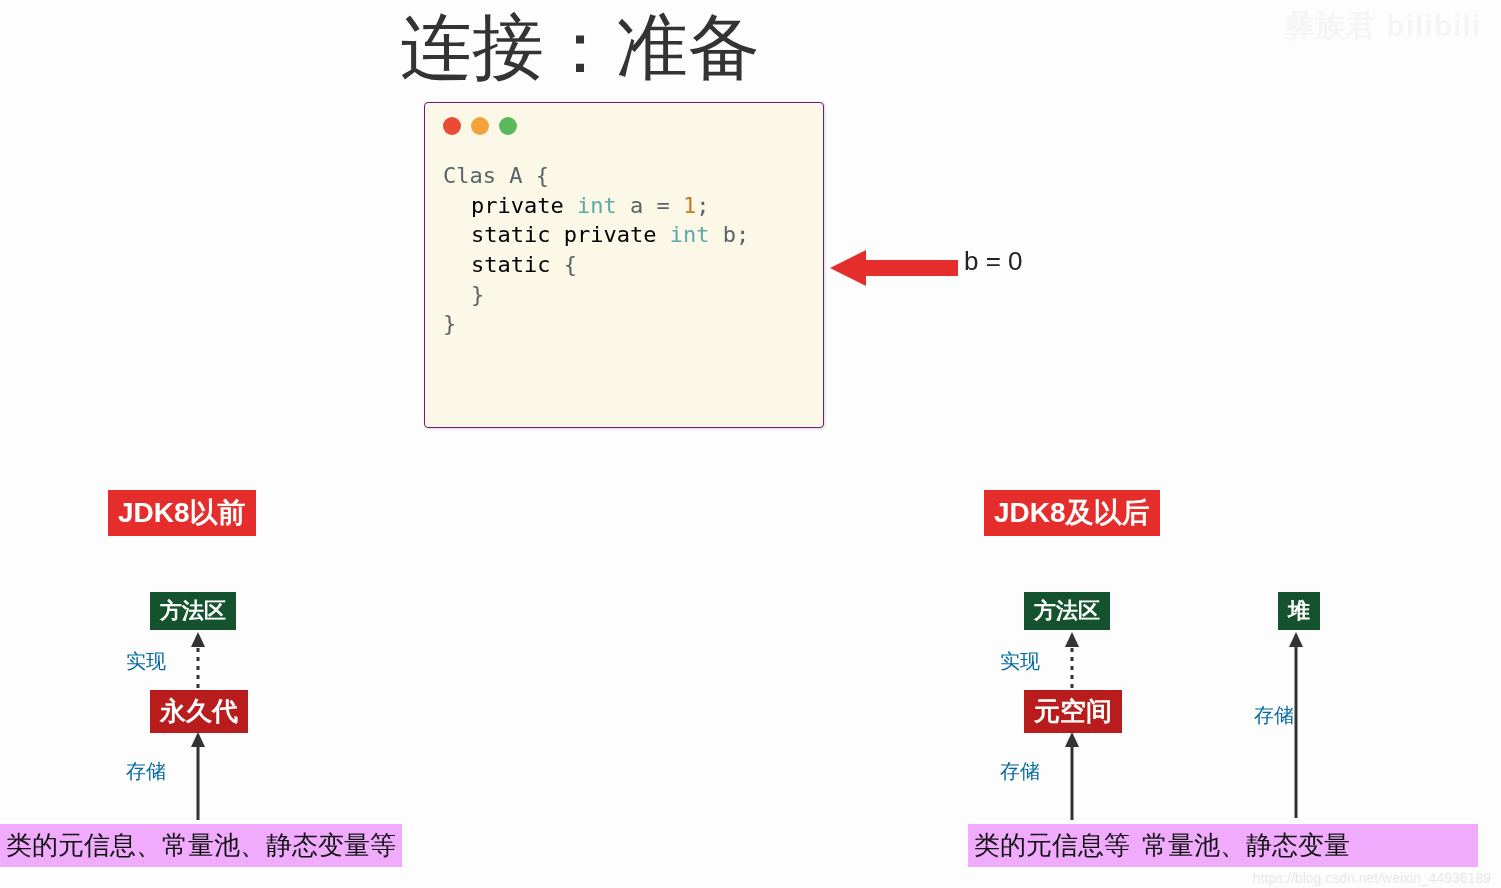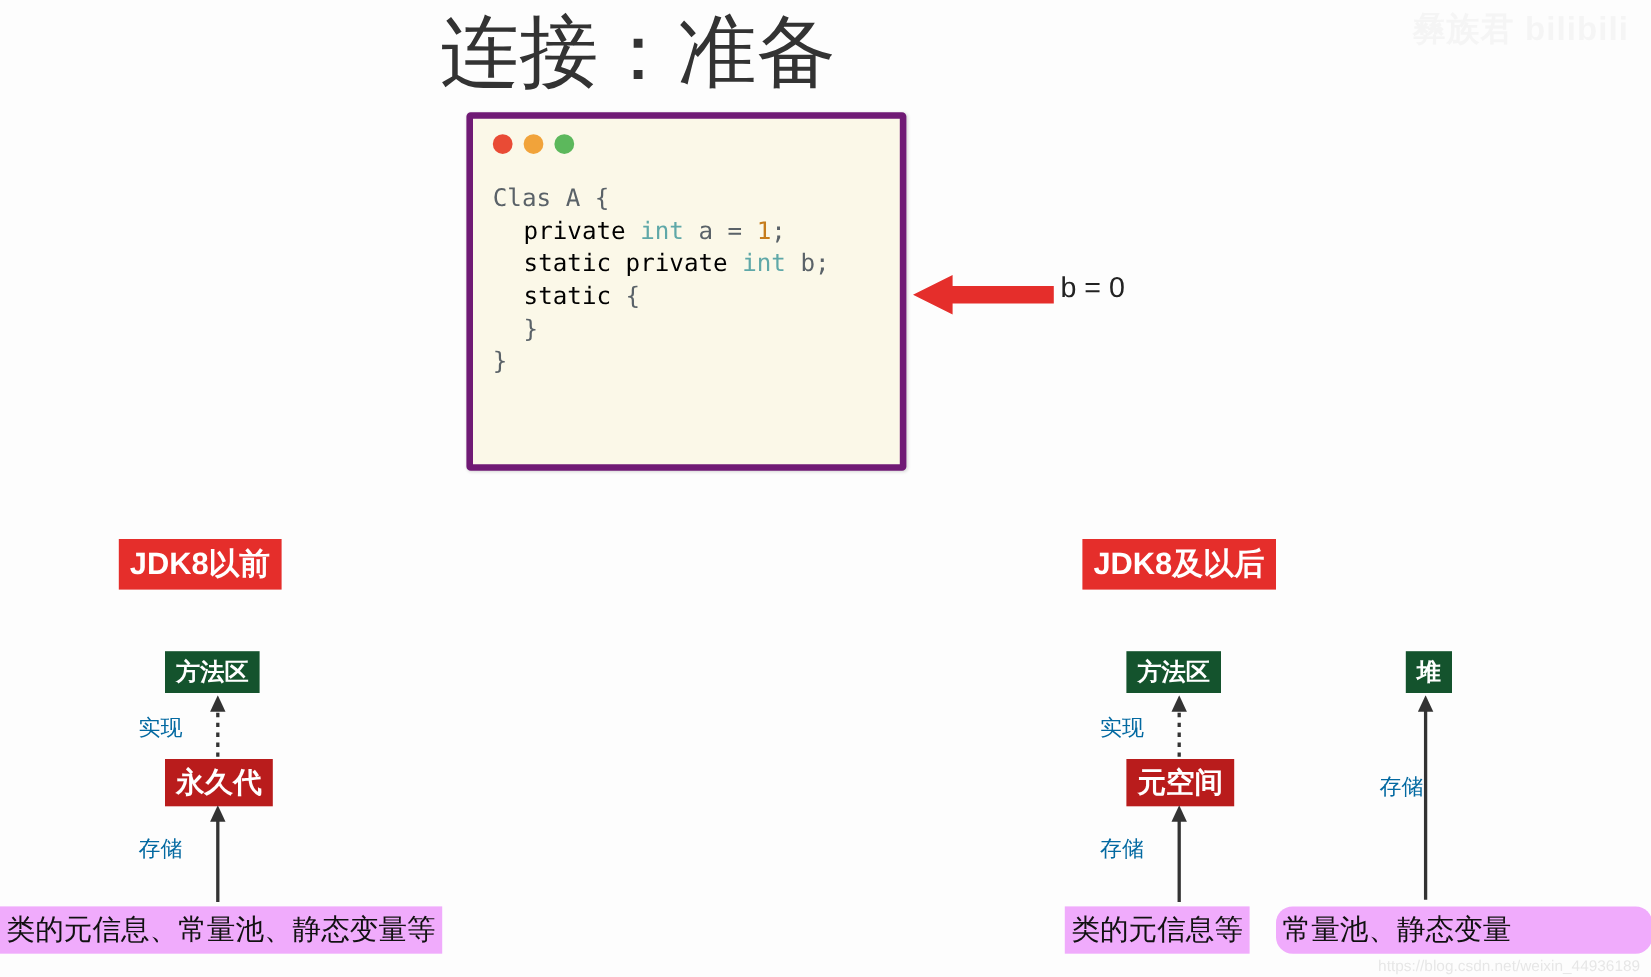--- a/index.html
+++ b/index.html
@@ -19,21 +19,21 @@
     color: #333;
     font-weight: 400;
   }
   .code-window {
     position: absolute;
     top: 102px;
     left: 424px;
     width: 400px;
     height: 326px;
     background: #fbf8e8;
-    border: 6px solid #701a75;
+    border: 1px solid #701a75;
     border-radius: 4px;
     box-shadow: 1px 1px 3px rgba(0,0,0,0.15);
   }
   .window-dots {
     display: flex;
     gap: 10px;
     padding: 14px 18px 8px 18px;
   }
   .dot { width: 18px; height: 18px; border-radius: 50%; }
   .dot.red { background: #e94b35; }
@@ -194,16 +194,16 @@
 
 <div class="abs tag-blue" style="top:690px; left:1024px;">元空间</div>
 
 <svg class="abs" style="top:732px; left:1062px;" width="20" height="90">
   <line x1="10" y1="88" x2="10" y2="12" stroke="#333" stroke-width="3"></line>
   <polygon points="10,0 3,15 17,15" fill="#333"></polygon>
 </svg>
 <div class="abs small-label" style="top:758px; left:1000px;">存储</div>
 
 <div class="abs tag-orange" style="top:824px; left:968px;">类的元信息等</div>
-<div class="abs tag-orange" style="top:824px; left:1160px; width:342px; white-space:nowrap; overflow:hidden;border-radius:15px;">常量池、静态变量</div>
+<div class="abs tag-orange" style="top:824px; left:1136px; width:342px; white-space:nowrap; overflow:hidden;">常量池、静态变量</div>
 
 <div class="watermark-top">彝族君  bilibili</div>
 <div class="watermark-bottom">https://blog.csdn.net/weixin_44936189</div>
 
 </body></html>

